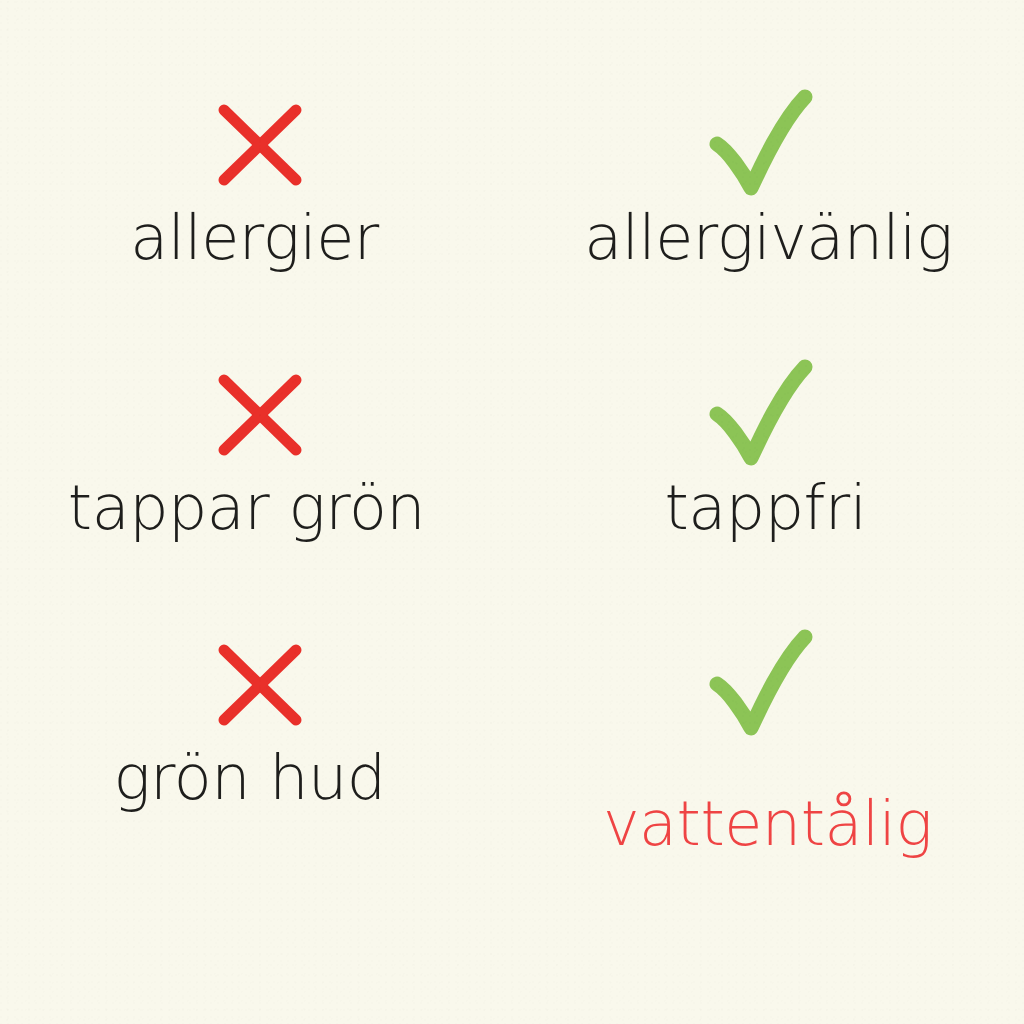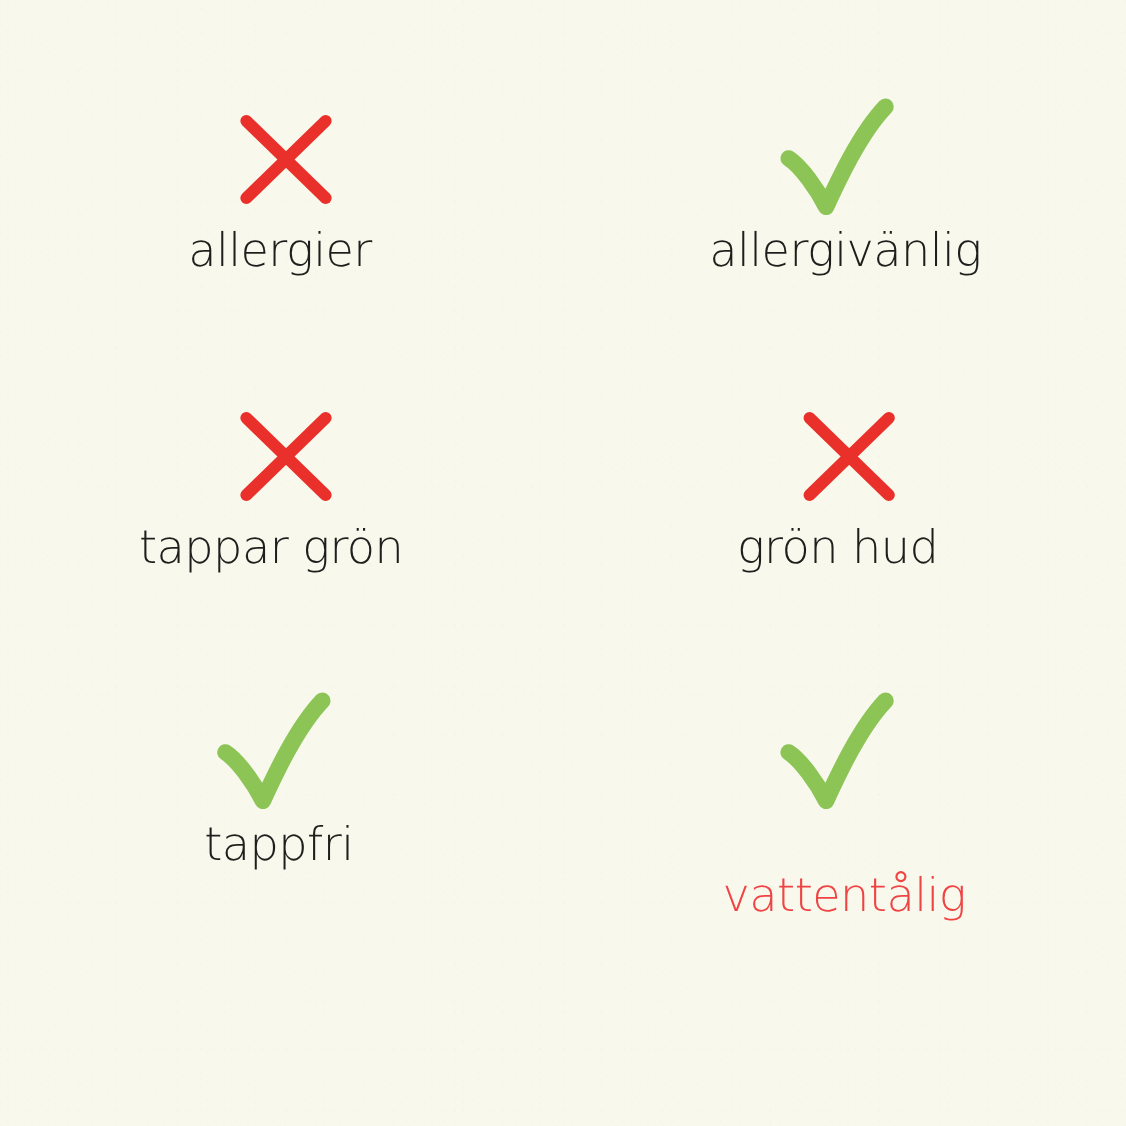--- a/index.html
+++ b/index.html
@@ -69,21 +69,21 @@
 
   .icon-wrap svg { display: block; overflow: visible; }
 
   .cross-icon { width: 86px; height: 84px; }
   .check-icon { width: 104px; height: 112px; }
 
   .label {
     margin-top: 2px;
     font-family: "DejaVu Sans", "Liberation Sans", sans-serif;
     font-weight: 300;
-    font-size: 42px;
+    font-size: 62px;
     line-height: 1.04;
     letter-spacing: -0.5px;
     color: #1e1e1c;
     white-space: nowrap;
     text-rendering: geometricPrecision;
   }
 
   
   .row1 .icon-wrap { height: 118px; }
   .row2 .icon-wrap { height: 118px; }
@@ -133,39 +133,39 @@
         <svg class="cross-icon" viewBox="0 0 86 84" aria-hidden="true">
           <g stroke="#E9302A" stroke-width="11" stroke-linecap="round">
             <line x1="7" y1="7" x2="79" y2="77" stroke="#E9302A"></line>
             <line x1="79" y1="7" x2="7" y2="77" stroke="#E9302A"></line>
           </g>
         </svg>
       </span>
       <span class="label" style="color: rgb(30, 30, 28);">tappar grön</span>
     </div>
 
+    <div class="cell pos row2">
+      <span class="icon-wrap">
+        <svg class="check-icon" viewBox="0 0 104 112" aria-hidden="true">
+          <path d="M7 55 C18 62 33 83 41 99 C52 75 72 32 95 8" fill="none" stroke="#8CC456" stroke-width="15" stroke-linecap="round" stroke-linejoin="round"></path>
+        </svg>
+      </span>
+      <span class="label" style="color: rgb(30, 30, 28);">tappfri</span>
+    </div>
+
     <div class="cell neg row3">
       <span class="icon-wrap">
         <svg class="cross-icon" viewBox="0 0 86 84" aria-hidden="true">
           <g stroke="#E9302A" stroke-width="11" stroke-linecap="round">
             <line x1="7" y1="7" x2="79" y2="77" stroke="#E9302A"></line>
             <line x1="79" y1="7" x2="7" y2="77" stroke="#E9302A"></line>
           </g>
         </svg>
       </span>
       <span class="label" style="color: rgb(30, 30, 28);">grön hud</span>
-    </div>
-
-    <div class="cell pos row2">
-      <span class="icon-wrap">
-        <svg class="check-icon" viewBox="0 0 104 112" aria-hidden="true">
-          <path d="M7 55 C18 62 33 83 41 99 C52 75 72 32 95 8" fill="none" stroke="#8CC456" stroke-width="15" stroke-linecap="round" stroke-linejoin="round"></path>
-        </svg>
-      </span>
-      <span class="label" style="color: rgb(30, 30, 28);">tappfri</span>
     </div>
 
     <div class="cell pos row3">
       <span class="icon-wrap">
         <svg class="check-icon" viewBox="0 0 104 112" aria-hidden="true">
           <path d="M7 55 C18 62 33 83 41 99 C52 75 72 32 95 8" fill="none" stroke="#8CC456" stroke-width="15" stroke-linecap="round" stroke-linejoin="round"></path>
         </svg>
       </span>
       <span class="label" style="color: #ef4444; margin-top: 48px;">vattentålig</span>
     </div>

